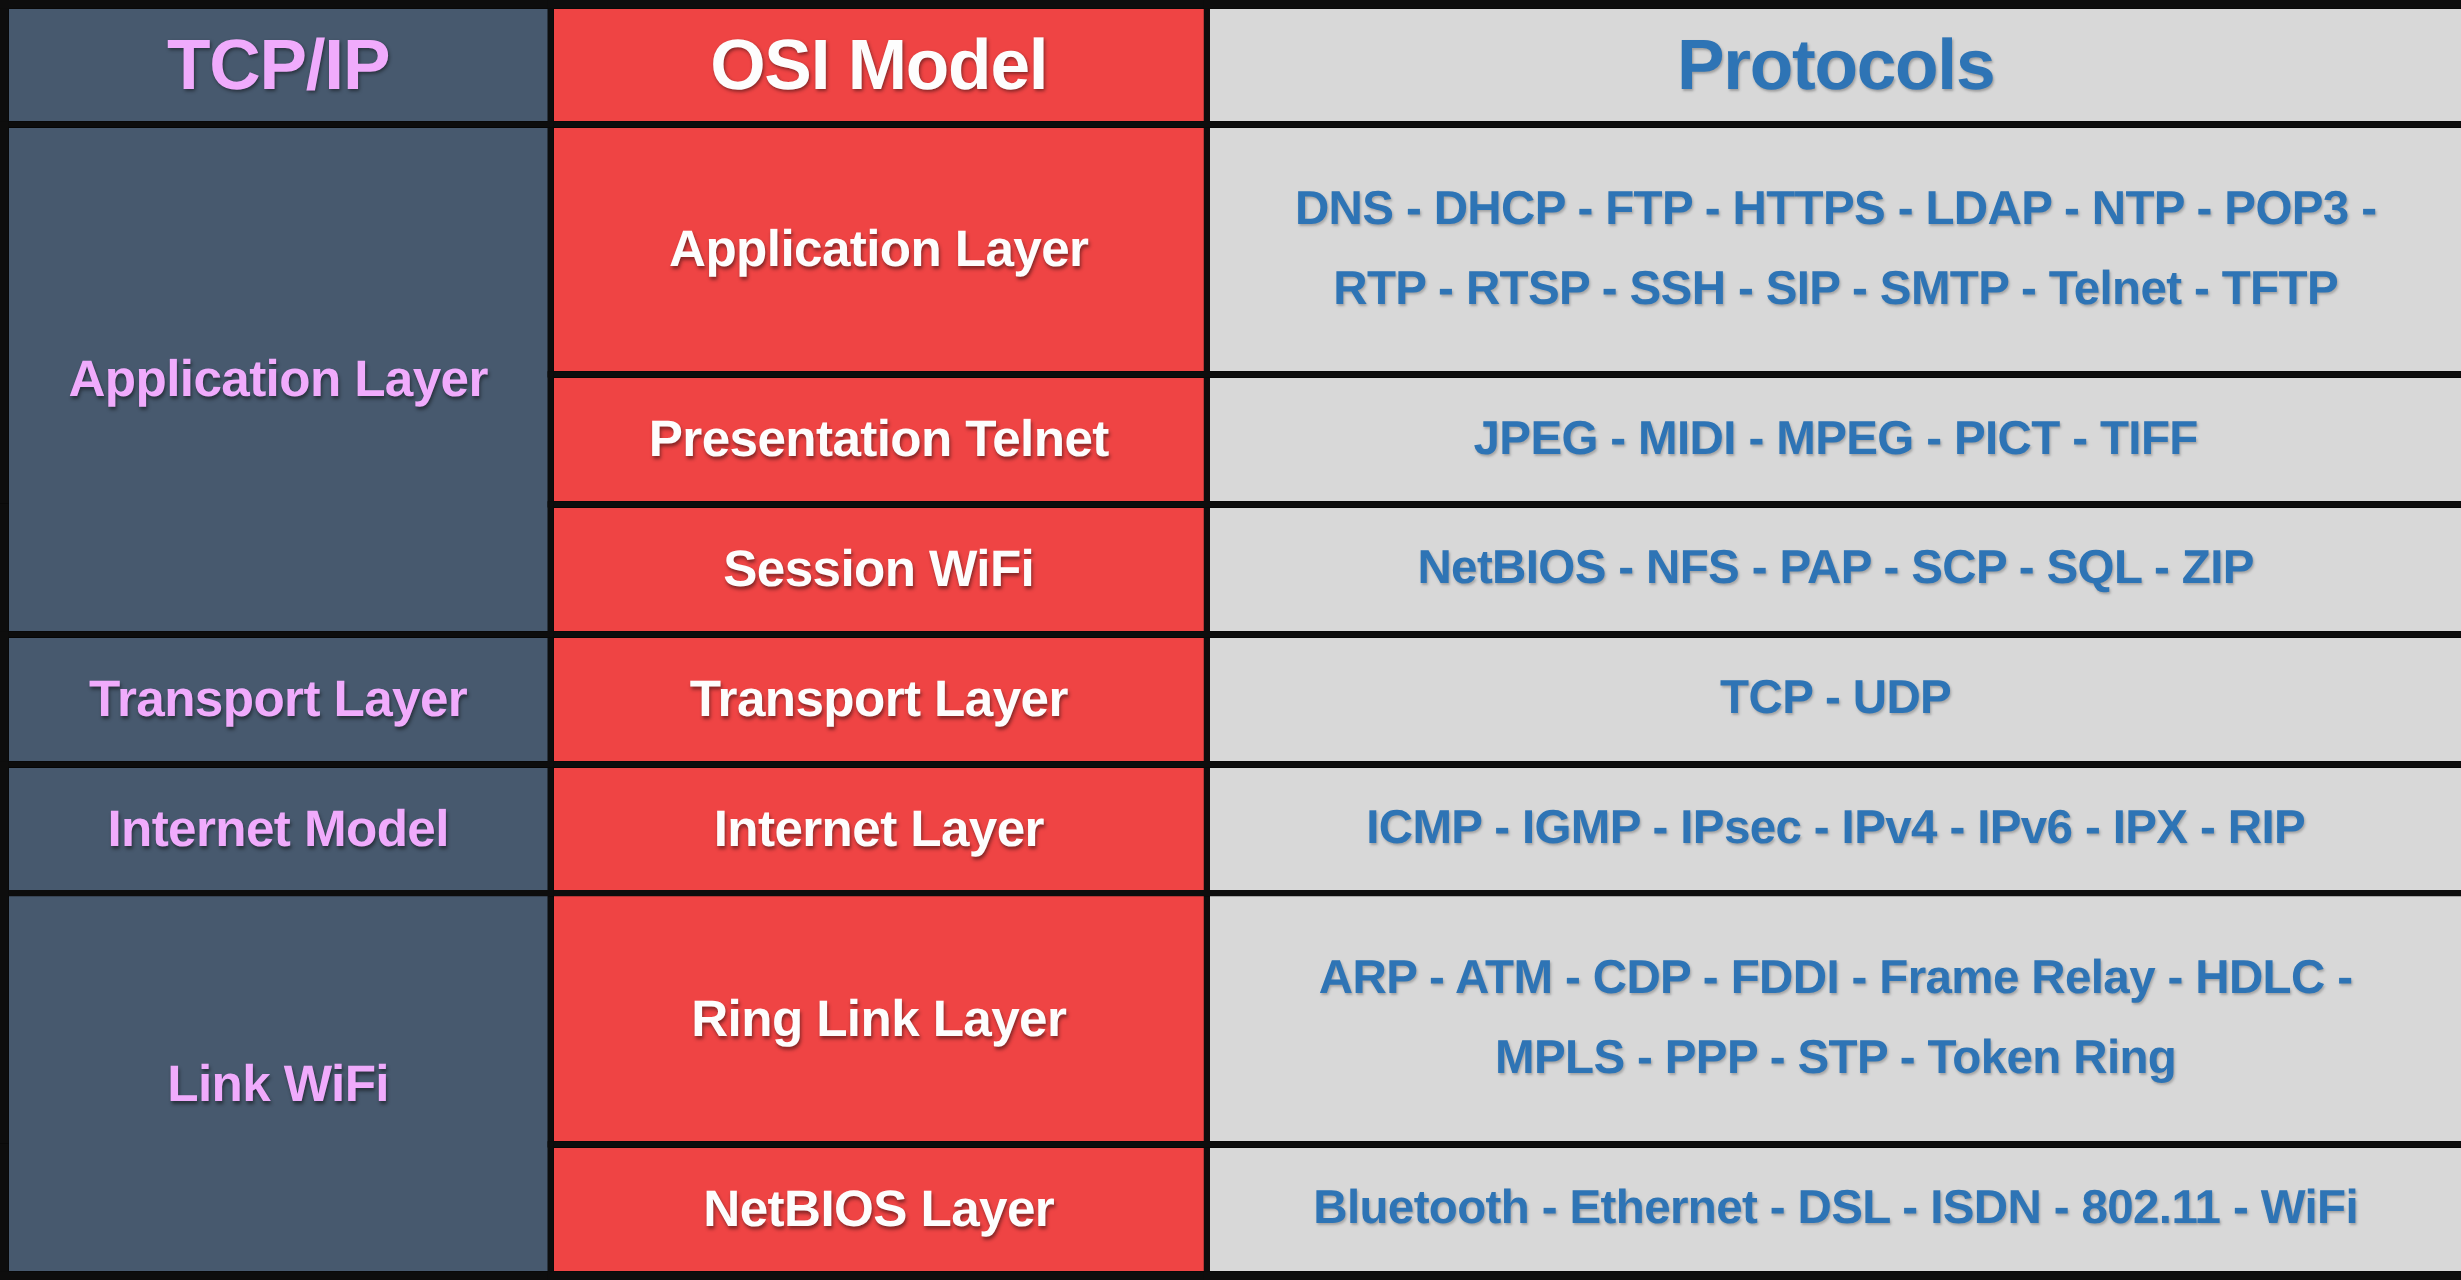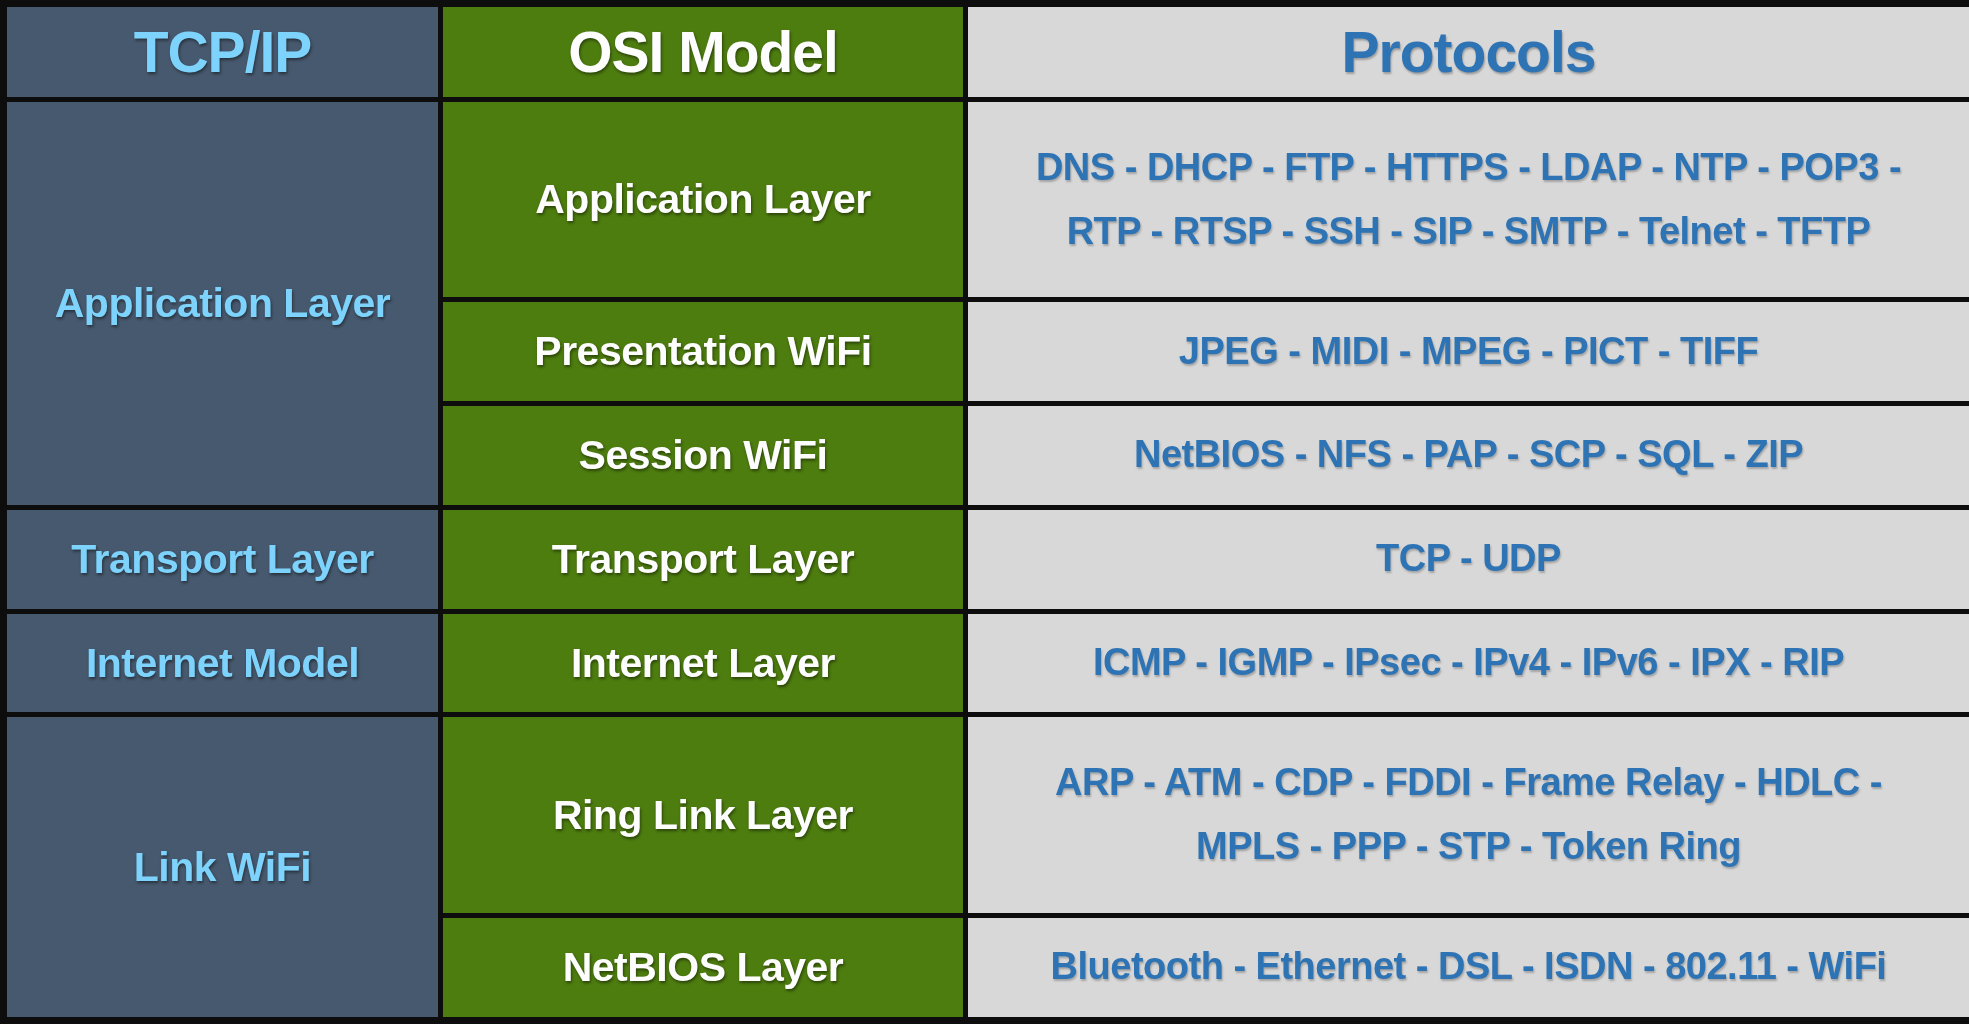--- a/index.html
+++ b/index.html
@@ -32,27 +32,27 @@
   .c1 { border-right-style: hidden; }
 
   col.col-tcpip { width: 437px; }
   col.col-osi   { width: 525px; }
   col.col-proto { width: 1007px; }
 
   tr.hdr { height: 96px; }
 
   .c1 {
     background: #47596e;
-    color: #7dd3fc;
+    color: #f0abfc;
     font-size: 41px;
     letter-spacing: -0.5px;
     text-shadow: 1px 2px 3px rgba(0,0,0,0.45);
   }
   .c2 {
-    background: #4d7c0f;
+    background: #ef4444;
     color: #fdfdfd;
     font-size: 41px;
     letter-spacing: -0.5px;
     text-shadow: 1px 2px 3px rgba(0,0,0,0.45);
   }
   .c3 {
     background: #d8d8d8;
     color: #2e74b5;
     font-size: 38px;
     letter-spacing: -0.5px;
@@ -90,21 +90,21 @@
     </tr>
 
     <tr>
       <td class="c1" rowspan="3">Application Layer</td>
       <td class="c2">Application Layer</td>
       <td class="c3">DNS - DHCP - FTP - HTTPS - LDAP - NTP - POP3 -
 RTP - RTSP - SSH - SIP - SMTP - Telnet - TFTP</td>
     </tr>
 
     <tr>
-      <td class="c2">Presentation WiFi</td>
+      <td class="c2">Presentation Telnet</td>
       <td class="c3">JPEG - MIDI - MPEG - PICT - TIFF</td>
     </tr>
 
     <tr>
       <td class="c2">Session WiFi</td>
       <td class="c3">NetBIOS - NFS - PAP - SCP - SQL - ZIP</td>
     </tr>
 
     <tr>
       <td class="c1">Transport Layer</td>

